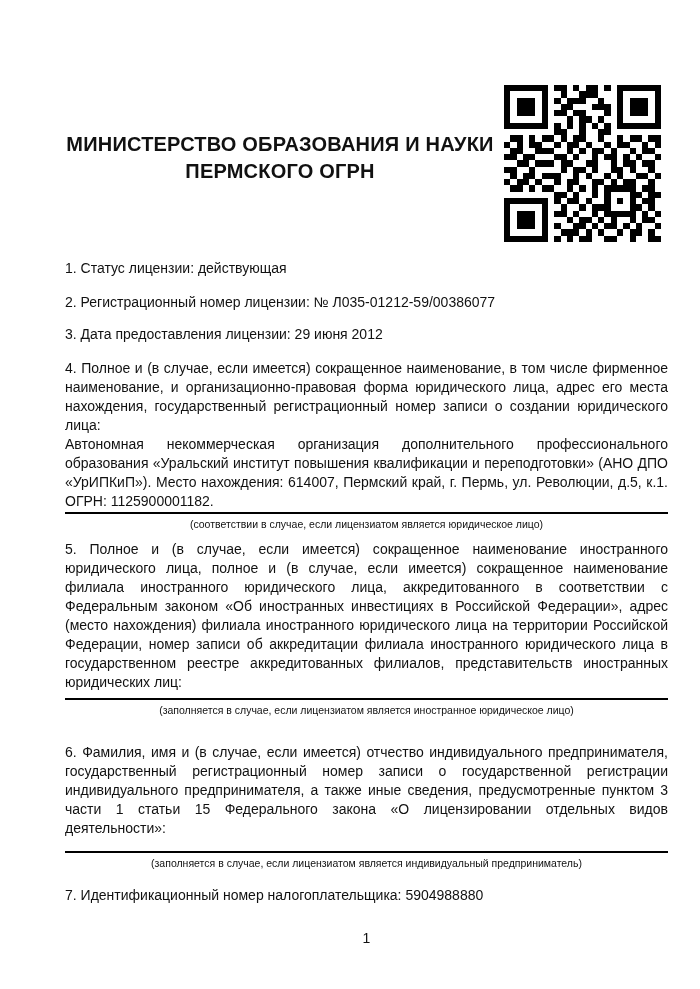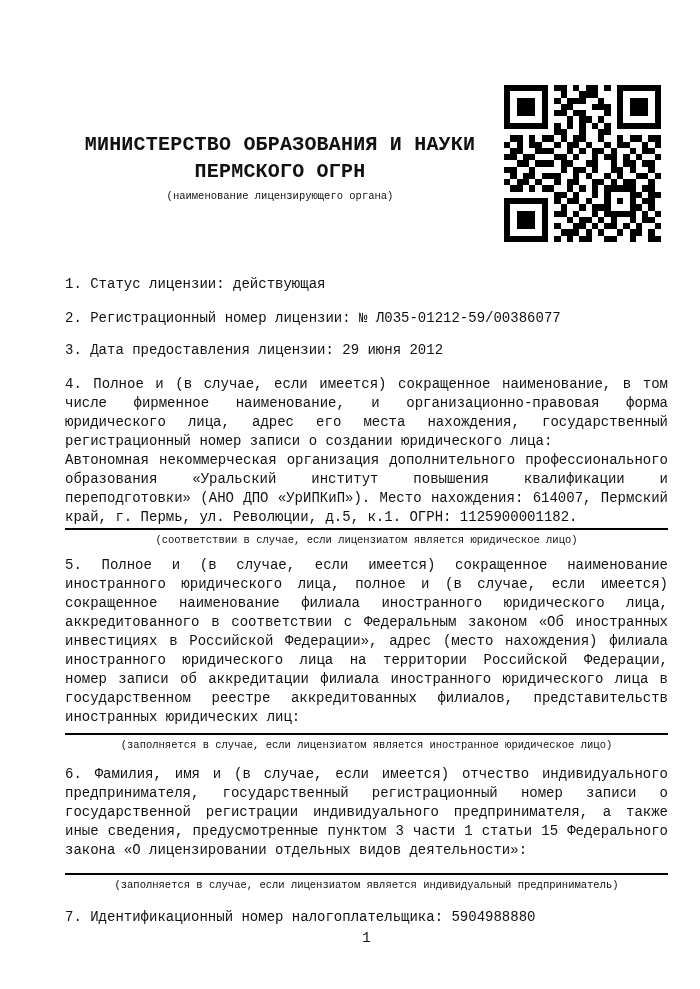--- a/index.html
+++ b/index.html
@@ -9,21 +9,21 @@
     background: #ffffff;
   }
   .page {
     position: relative;
     width: 700px;
     height: 989px;
     box-sizing: border-box;
     padding: 85px 32px 0 65px;
     background: #ffffff;
     color: #111111;
-    font-family: Liberation Mono, monospace;
+    font-family: Liberation Sans, sans-serif;
     font-size: 14px;
     overflow: hidden;
   }
 
   
   .header-row { position: relative; height: 157px; }
   .ministry {
     position: absolute;
     left: 0;
     top: 46px;
@@ -65,30 +65,30 @@
     line-height: 13px;
     text-align: center;
   }
   .rule {
     border: none;
     border-top: 2px solid #000000;
     margin: 0;
     height: 0;
   }
 
-  .mt-item1   { margin-top: 33px; }
+  .mt-item1   { margin-top: 17px; }
   .mt-cap1    { margin-top: 2px; }
   .mt-item2   { margin-top: 15px; }
   .mt-item3   { margin-top: 13px; }
   .mt-item4   { margin-top: 15px; }
   .mt-rule4   { margin-top: 1px; }
   .mt-cap     { margin-top: 4px; }
   .mt-item5   { margin-top: 9px; }
   .sp-item5   { height: 6px; }
-  .mt-item6   { margin-top: 13px; }
+  .mt-item6   { margin-top: 26px; }
   .sp-item6   { height: 13px; }
   .mt-item7   { margin-top: 16px; }
 
   .page-number {
     position: absolute;
     left: 65px;
     right: 32px;
     top: 930px;
     text-align: center;
     font-size: 14px;
@@ -96,21 +96,20 @@
 </style>
 </head>
 <body>
 
 <div class="page">
 
   <div class="header-row">
     <div class="ministry">
       <div class="ministry-name">МИНИСТЕРСТВО ОБРАЗОВАНИЯ И НАУКИ</div>
       <div class="ministry-name">ПЕРМСКОГО ОГРН</div>
-      <div class="ministry-caption">(наименование лицензирующего органа)</div>
     </div>
     <div class="qr-box">
       <svg xmlns="http://www.w3.org/2000/svg" viewBox="0 0 25 25" fill="#000000">
           <rect x="0" y="0" width="1" height="1"></rect>
           <rect x="1" y="0" width="1" height="1"></rect>
           <rect x="2" y="0" width="1" height="1"></rect>
           <rect x="3" y="0" width="1" height="1"></rect>
           <rect x="4" y="0" width="1" height="1"></rect>
           <rect x="5" y="0" width="1" height="1"></rect>
           <rect x="6" y="0" width="1" height="1"></rect>

